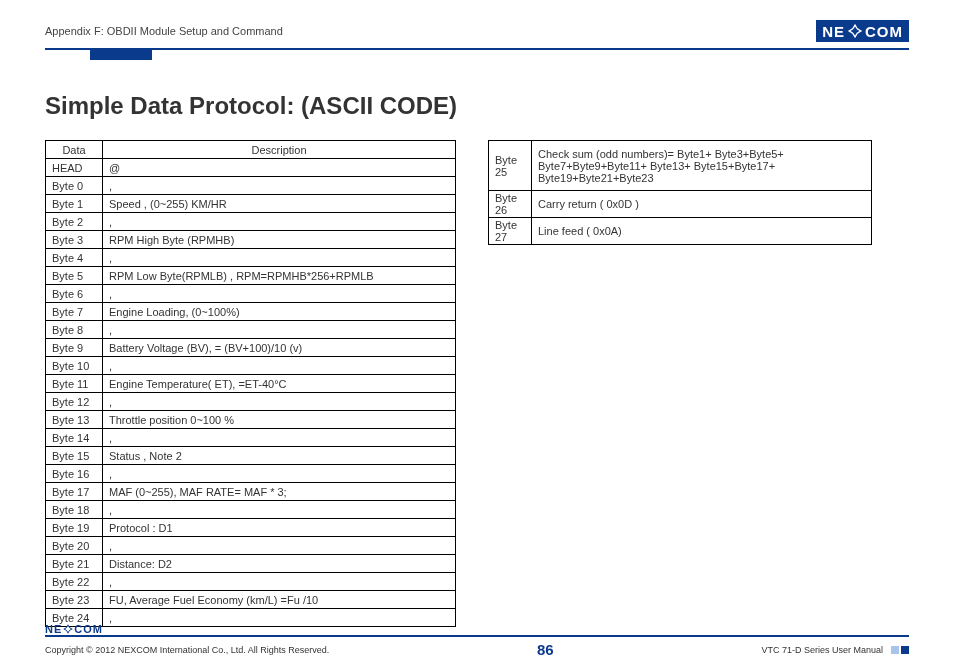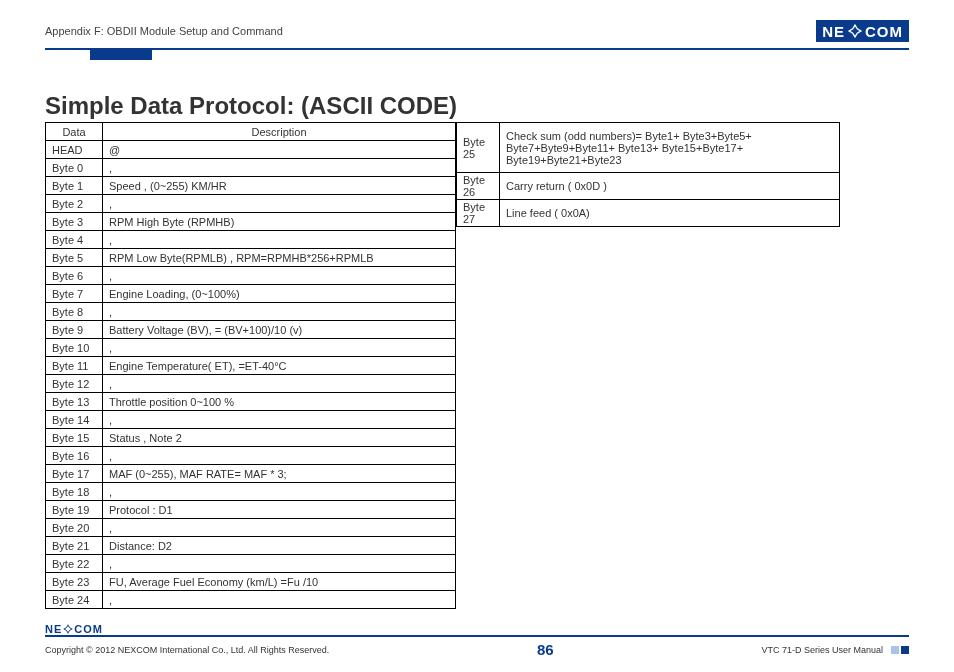--- a/index.html
+++ b/index.html
@@ -7,22 +7,22 @@
   .page { width: 100%; height: 100%; padding: 18px 45px 0 45px; position: relative; border-radius: 15px; }
   header { display: flex; justify-content: space-between; align-items: center; height: 26px; }
   .appendix-title { font-size: 11px; color: #444; }
   .logo { display: flex; align-items: center; }
   .logo-box { background: #0a3a8c; color: #fff; font-weight: bold; font-size: 15px; padding: 2px 6px; display: flex; align-items: center; letter-spacing: 1px; }
   .logo-x { display: inline-flex; align-items: center; justify-content: center; width: 18px; height: 18px; margin: 0 1px; }
   .logo-x svg { width: 18px; height: 18px; }
   .hr-top { border: none; border-top: 2px solid #0a3a8c; margin-top: 4px; }
   .blue-tab { width: 62px; height: 12px; background: #0a3a8c; margin-top: -2px; margin-left: -45px; position: relative; left: 45px; }
   .blue-tab { margin-left: 0; }
-  h1 { font-size: 24px; font-weight: bold; color: #333; margin-top: 32px; margin-bottom: 2px; }
-  .tables { display: flex; align-items: flex-start; }
+  h1 { font-size: 24px; font-weight: bold; color: #333; margin-top: 32px; margin-bottom: 20px; }
+  .tables { display: flex; gap: 32px; align-items: flex-start; }
   table { border-collapse: collapse; font-size: 11px; }
   td { border: 1px solid #000; padding: 1px 6px; height: 18px; vertical-align: middle; }
   .t1 td:first-child { width: 57px; text-align: left; }
   .t1 td:last-child { width: 353px; }
   .t1 tr.head-row td { text-align: center; }
   .t2 { margin-top: 0px; }
   .t2 td:first-child { width: 43px; text-align: left; }
   .t2 td:last-child { width: 340px; }
   .t2 tr.tall td { height: 50px; vertical-align: middle; }
   footer { position: absolute; left: 45px; right: 45px; bottom: 14px; }

